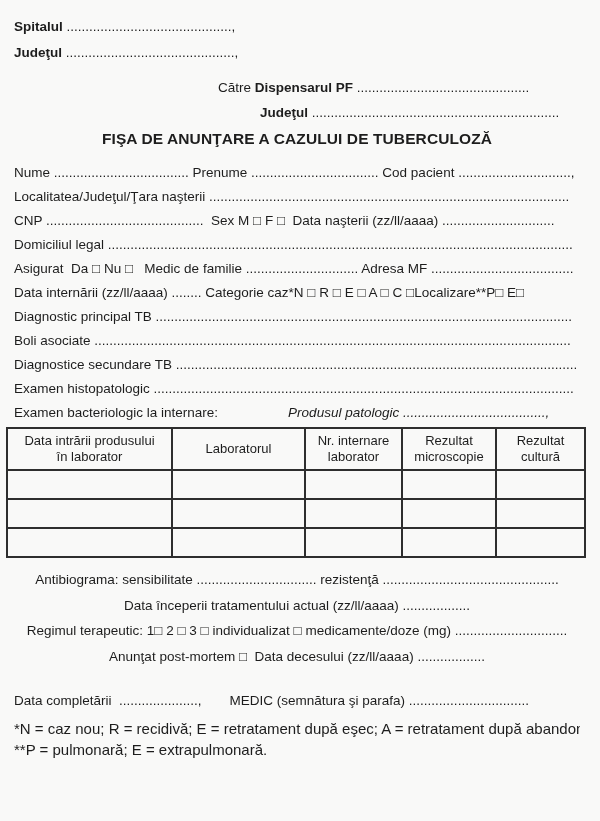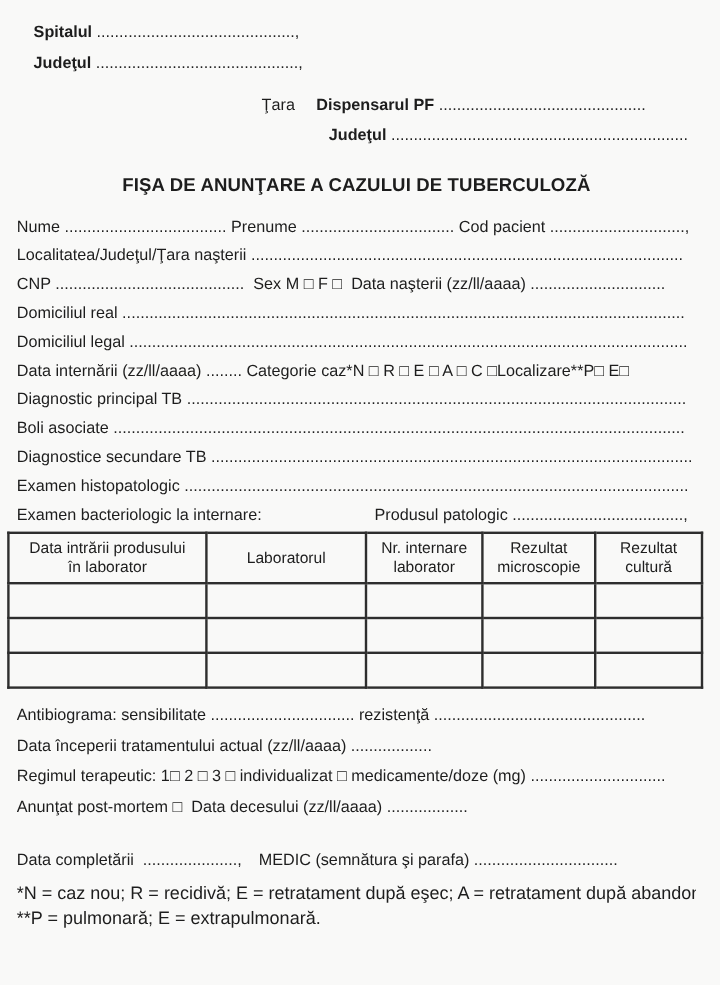--- a/index.html
+++ b/index.html
@@ -5,40 +5,40 @@
   html, body { margin: 0; padding: 0; }
   body {
     width: 600px; height: 821px;
     background: #f9f9f8;
     color: #1d1d1d;
     font-family: "Liberation Sans", "DejaVu Sans", sans-serif;
     overflow: hidden;
   }
   .page { padding: 14px 20px 0 14px; font-size: 13.5px; }
   .line { white-space: pre; overflow: hidden; }
-  .b { font-weight: bold; margin-left: 14px; }
+  .b { font-weight: bold; }
 
   .topblock .line { line-height: 26px; height: 26px; }
   .addr { margin-top: 9px; }
   .addr .line { line-height: 25px; height: 25px; }
   .addr .l1 { margin-left: 204px; }
   .addr .l2 { margin-left: 246px; }
 
   .title {
-    margin-top: 21px;
+    margin-top: 5px;
     text-align: center;
     font-weight: bold;
     font-size: 15.5px;
     white-space: nowrap;
     letter-spacing: 0.1px;
   }
 
   .fields { margin-top: 13px; }
   .fields .line { line-height: 24px; height: 24px; }
-  .ml70 { margin-left: 94px; }
+  .ml70 { margin-left: 70px; font-style: italic; }
 
   table.lab {
     width: 578px;
     margin: 2px 16px 0 -8px;
     border-collapse: collapse;
     table-layout: fixed;
   }
   table.lab th, table.lab td { border: 2px solid #2e2e2e; }
   table.lab th {
     font-weight: normal;
@@ -46,52 +46,52 @@
     line-height: 16.5px;
     text-align: center;
     vertical-align: middle;
     height: 40px;
     white-space: pre-line;
     padding: 0 2px;
   }
   table.lab td { height: 25px; }
 
   .after { margin-top: 9px; }
-  .after .line { line-height: 25.5px; height: 25.5px; }
+  .after .line { line-height: 25.5px; height: 25.5px; text-align: center; }
   .ritm { padding-left: 316px; }
 
   .sig { margin-top: 19px; }
   .sig .line { line-height: 26px; height: 26px; }
-  .ml30 { margin-left: 14px; }
+  .ml30 { margin-left: 28px; }
 
   .fns { margin-top: 4px; }
   .fn { font-size: 15px; line-height: 21px; height: 21px; white-space: pre; overflow: hidden; }
 </style>
 </head>
 <body>
 
 <div class="page">
 
   <div class="topblock">
     <div class="line"><span class="b">Spitalul</span><span> ............................................,</span></div>
     <div class="line"><span class="b">Judeţul</span><span> .............................................,</span></div>
     <div class="addr">
-      <div class="line l1"><span>Ţara </span><span class="b">Dispensarul PF</span><span> ..............................................</span></div>
+      <div class="line l1"><span>Către </span><span class="b">Dispensarul PF</span><span> ..............................................</span></div>
       <div class="line l2"><span class="b">Judeţul</span><span> ..................................................................</span></div>
     </div>
   </div>
 
   <div class="title">FIŞA DE ANUNŢARE A CAZULUI DE TUBERCULOZĂ</div>
 
   <div class="fields">
     <div class="line">Nume .................................... Prenume .................................. Cod pacient ..............................,</div>
     <div class="line">Localitatea/Judeţul/Ţara naşterii ................................................................................................</div>
     <div class="line">CNP ..........................................  Sex M □ F □  Data naşterii (zz/ll/aaaa) ..............................</div>
-    <div class="line">Domiciliul real .............................................................................................................................</div>
     <div class="line">Domiciliul legal ............................................................................................................................</div>
+    <div class="line">Asigurat  Da □ Nu □   Medic de familie .............................. Adresa MF ......................................</div>
     <div class="line">Data internării (zz/ll/aaaa) ........ Categorie caz*N □ R □ E □ A □ C □Localizare**P□ E□</div>
     <div class="line">Diagnostic principal TB ...............................................................................................................</div>
     <div class="line">Boli asociate ...............................................................................................................................</div>
     <div class="line">Diagnostice secundare TB ...........................................................................................................</div>
     <div class="line">Examen histopatologic ................................................................................................................</div>
     <div class="line"><span>Examen bacteriologic la internare:</span><span class="ml70">Produsul patologic ......................................,</span></div>
   </div>
 
   <table class="lab">
     <colgroup>

